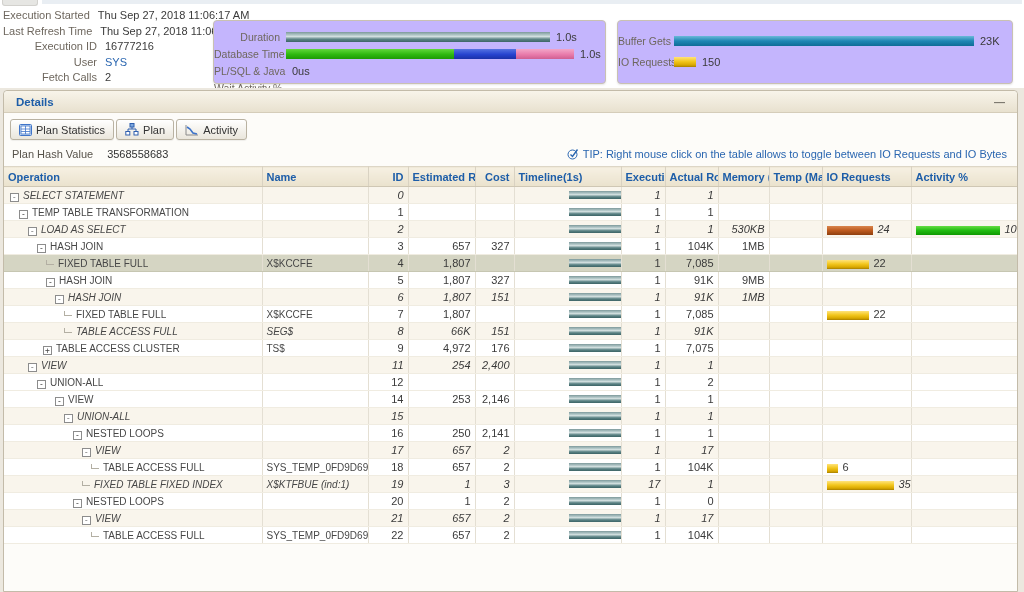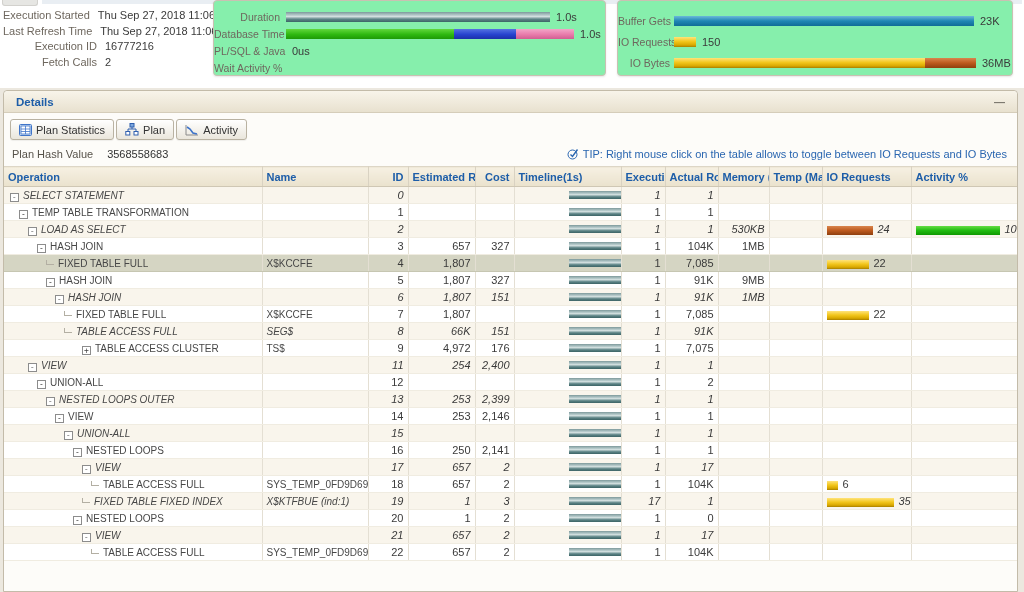--- a/index.html
+++ b/index.html
@@ -12,21 +12,21 @@
   .top-strip { position:absolute; left:42px; top:0; width:980px; height:4px; background:#e9eef3; }
 
   
   .summary-panel { position:absolute; left:3px; top:8px; width:206px; }
   .summary-row { display:flex; line-height:15.5px; }
   .s-label { width:102px; text-align:right; color:#6e675e; padding-right:8px; white-space:nowrap; }
   .s-value { color:#3a3a3a; white-space:nowrap; }
   .link { color:#2a66b0; }
 
   
-  .metric-panel { position:absolute; top:0; height:76px; background:#86efac;
+  .metric-panel { position:absolute; top:20px; height:64px; background:#c4b5fd;
     border:1px solid #c9c1b2; border-radius:4px; box-shadow:0 1px 2px rgba(0,0,0,.10); padding-top:7px; }
   #time-panel { left:213px; width:393px; }
   #io-panel   { left:617px; width:396px; padding-top:11px; }
   .metric-row { display:flex; align-items:center; height:17px; }
   #io-panel .metric-row { margin-bottom:4px; }
   .m-label { width:72px; text-align:right; padding-right:6px; color:#6e675e;
     font-size:10.5px; white-space:nowrap; flex:none; }
   #io-panel .m-label { width:56px; padding-right:4px; }
   .bar { display:flex; height:10px; flex:none; }
   .seg { height:100%; }
@@ -99,20 +99,24 @@
     </div>
     <div class="summary-row">
       <span class="s-label">Last Refresh Time</span>
       <span class="s-value">Thu Sep 27, 2018 11:06:18 AM</span>
     </div>
     <div class="summary-row">
       <span class="s-label">Execution ID</span>
       <span class="s-value">16777216</span>
     </div>
     <div class="summary-row">
+      <span class="s-label">User</span>
+      <span class="s-value link">SYS</span>
+    </div>
+    <div class="summary-row">
       <span class="s-label">Fetch Calls</span>
       <span class="s-value">2</span>
     </div>
   </div>
 
 <div class="metric-panel" id="time-panel">
     <div class="metric-row">
       <span class="m-label">Duration</span>
       <div class="bar">
         <div class="seg teal" style="width: 264px;"></div>
@@ -143,28 +147,20 @@
         <div class="seg bufblue" style="width: 300px;"></div>
       </div>
       <span class="m-value">23K</span>
     </div>
     <div class="metric-row">
       <span class="m-label">IO Requests</span>
       <div class="bar">
         <div class="seg gold" style="width: 22px;"></div>
       </div>
       <span class="m-value">150</span>
-    </div>
-    <div class="metric-row">
-      <span class="m-label">IO Bytes</span>
-      <div class="bar">
-        <div class="seg gold" style="width: 251px;"></div>
-        <div class="seg rust" style="width: 51px;"></div>
-      </div>
-      <span class="m-value">36MB</span>
     </div>
   </div>
 
 <div class="content-area">
   <div class="details">
 
     <div class="details-header">
       <span class="details-title">Details</span>
       <span class="minimize-btn">—</span>
     </div>
@@ -400,21 +396,21 @@
               <div class="tl-bar teal"></div>
             </td>
             <td class="num">1</td>
             <td class="num">91K</td>
             <td class="num"></td>
             <td class="num"></td>
             <td class=""></td>
             <td class=""></td>
           </tr>
           <tr class="odd">
-            <td class="" style="padding-left: 78px;"><span class="node">+</span><span class="op-label">TABLE ACCESS CLUSTER</span></td>
+            <td class="" style="padding-left: 39px;"><span class="node">+</span><span class="op-label">TABLE ACCESS CLUSTER</span></td>
             <td class=""><span class="nm">TS$</span></td>
             <td class="num">9</td>
             <td class="num">4,972</td>
             <td class="num">176</td>
             <td class="">
               <div class="tl-bar teal"></div>
             </td>
             <td class="num">1</td>
             <td class="num">7,075</td>
             <td class="num"></td>
@@ -442,36 +438,20 @@
             <td class="" style="padding-left: 33px;"><span class="node">-</span><span class="op-label">UNION-ALL</span></td>
             <td class=""><span class="nm"></span></td>
             <td class="num">12</td>
             <td class="num"></td>
             <td class="num"></td>
             <td class="">
               <div class="tl-bar teal"></div>
             </td>
             <td class="num">1</td>
             <td class="num">2</td>
-            <td class="num"></td>
-            <td class="num"></td>
-            <td class=""></td>
-            <td class=""></td>
-          </tr>
-          <tr class="even">
-            <td class="" style="padding-left: 42px;"><span class="node">-</span><span class="op-label">NESTED LOOPS OUTER</span></td>
-            <td class=""><span class="nm"></span></td>
-            <td class="num">13</td>
-            <td class="num">253</td>
-            <td class="num">2,399</td>
-            <td class="">
-              <div class="tl-bar teal"></div>
-            </td>
-            <td class="num">1</td>
-            <td class="num">1</td>
             <td class="num"></td>
             <td class="num"></td>
             <td class=""></td>
             <td class=""></td>
           </tr>
           <tr class="odd">
             <td class="" style="padding-left: 51px;"><span class="node">-</span><span class="op-label">VIEW</span></td>
             <td class=""><span class="nm"></span></td>
             <td class="num">14</td>
             <td class="num">253</td>

